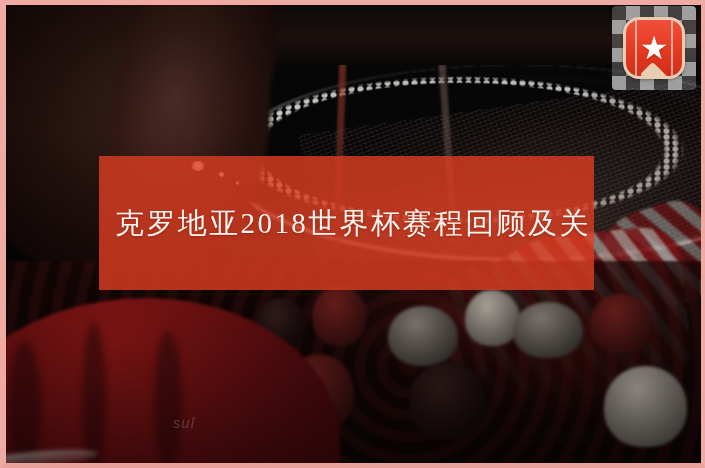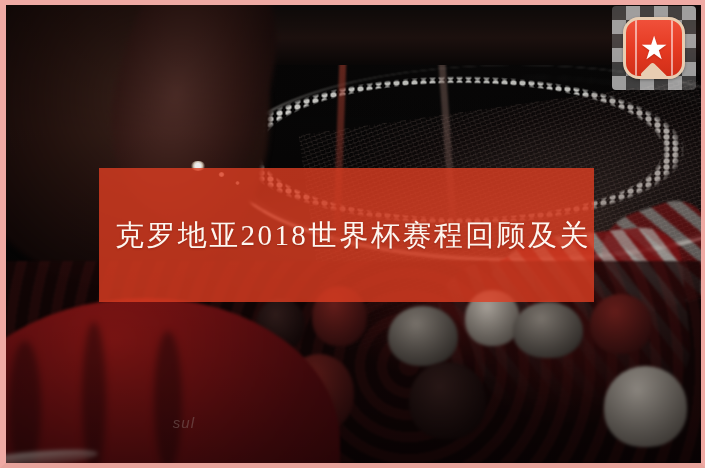--- a/index.html
+++ b/index.html
@@ -307,21 +307,20 @@
     top: 156px;
     width: 495px;
     height: 134px;
     background: rgba(221,61,34,0.80);
     z-index: 30;
     display: flex;
     flex-direction: column;
     justify-content: center;
     padding: 0 14px 0 16px;
     box-sizing: border-box;
-    margin-top: 12px;
   }
   .banner-line {
     color: #fdf6ef;
     font-family: "Liberation Serif", "DejaVu Serif", serif;
     font-size: 29px;
     line-height: 1.52;
     letter-spacing: 2.4px;
     white-space: nowrap;
     text-shadow: 0 1px 2px rgba(120,20,10,.45);
   }

